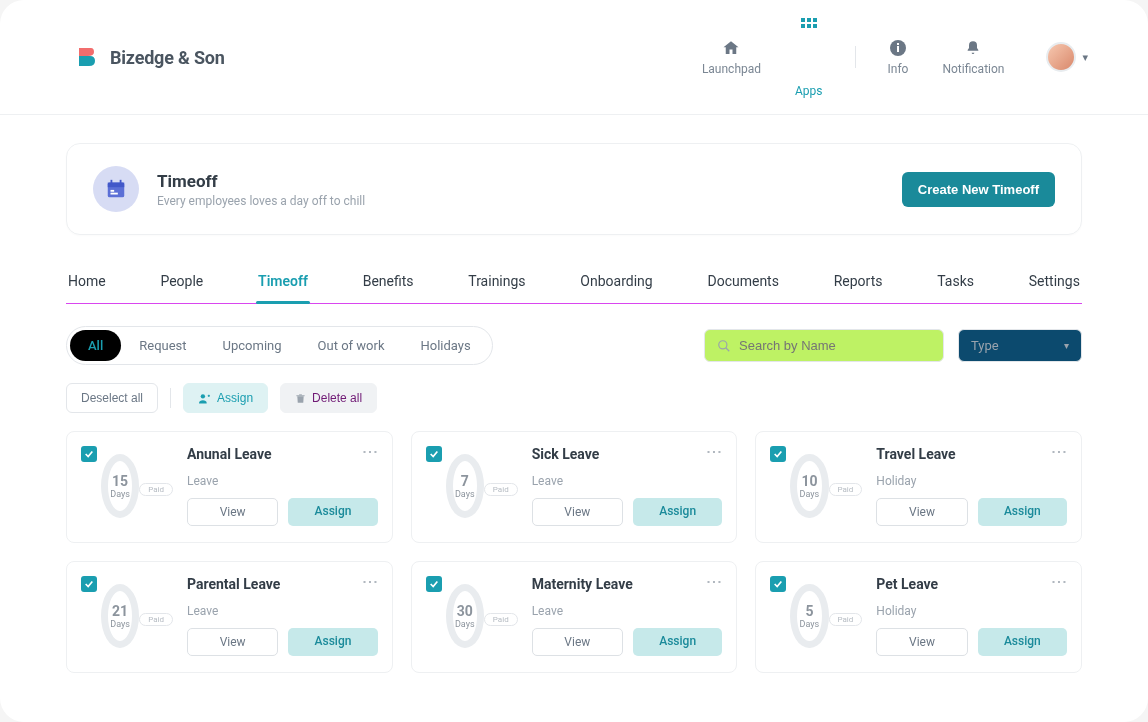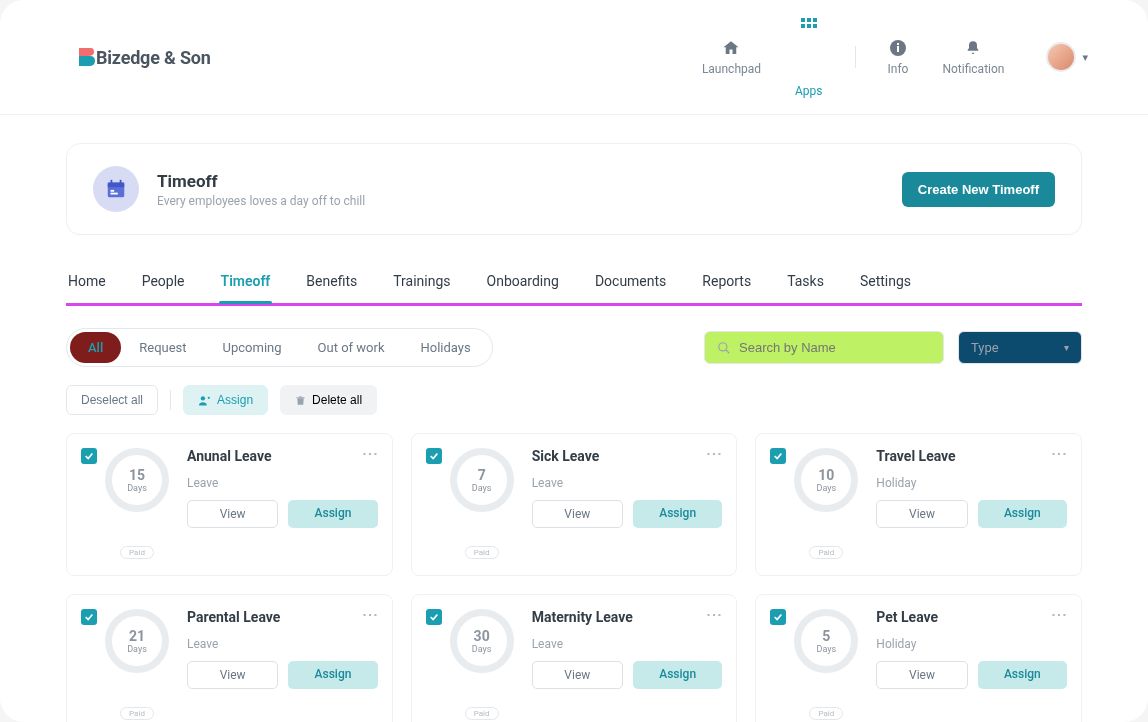--- a/index.html
+++ b/index.html
@@ -18,21 +18,21 @@
   overflow: hidden;
   display: flex;
   flex-direction: column;
 }
 .topbar {
   display: flex;
   align-items: center;
   padding: 16px 60px 16px 76px;
   border-bottom: 1px solid #eef0f2;
 }
-.brand { display: flex; align-items: center; }
+.brand { display: flex; align-items: center; gap: 14px; }
 .brand-logo { width: 20px; height: 22px; position: relative; }
 .brand-name { font-size: 18px; font-weight: 700; color: #4a5560; letter-spacing: -0.2px; }
 .topnav { margin-left: auto; display: flex; align-items: center; gap: 34px; }
 .topnav-item { display: flex; flex-direction: column; align-items: center; gap: 4px; cursor: pointer; color: #7b8794; }
 .topnav-item.active { color: #1a9eb0; gap: 48px; }
 .topnav-icon { width: 20px; height: 20px; display: flex; align-items: center; justify-content: center; }
 .topnav-label { font-size: 12px; }
 .topnav-divider { width: 1px; height: 22px; background: #e3e6ea; margin: 0 -2px; }
 .avatar-wrap { display: flex; align-items: center; gap: 6px; margin-left: 8px; cursor: pointer; }
 .avatar { width: 30px; height: 30px; border-radius: 50%; background: linear-gradient(135deg,#f7c8b0,#d9886b); border: 2px solid #e8ecef; }
@@ -62,41 +62,42 @@
   background: #1a8a9a; color: #fff; border: none;
   padding: 10px 16px; border-radius: 6px; font-size: 13px; font-weight: 600; cursor: pointer;
 }
 .btn-outline {
   background: #fff; color: #7d8791; border: 1px solid #d8dde2;
   padding: 10px 16px; border-radius: 6px; font-size: 13px; font-weight: 600; cursor: pointer;
 }
 
 .tabs {
   display: flex; gap: 32px; margin-top: 28px;
-  border-bottom: 3px solid #d946ef;
+  border-bottom: 1px solid #d946ef;
+  justify-content: space-between;
 }
 .tab {
   padding: 10px 2px 14px; font-size: 14px; color: #333d47; cursor: pointer;
   position: relative;
 }
 .tab.active { color: #1a9eb0; font-weight: 600; }
 .tab.active::after {
   content: ""; position: absolute; left: 0; right: 0; bottom: -1px;
   height: 3px; background: #1a9eb0; border-radius: 2px;
 }
 
 .filter-row { display: flex; align-items: center; gap: 14px; margin-top: 22px; }
 .segmented {
   display: flex; border: 1px solid #e3e6ea; border-radius: 22px; padding: 3px;
   background: #fff;
 }
 .seg-item {
   padding: 8px 18px; font-size: 13px; color: #6b7785; cursor: pointer; border-radius: 18px;
 }
-.seg-item.active { background: #7f1d1d; color: #1a9eb0; font-weight: 500; }
+.seg-item.active { background: #000000; color: #1a9eb0; font-weight: 500; }
 .search-wrap {
   flex: 1; margin-left: 50px; max-width: 240px;
   display: flex; align-items: center;
   border: 1px solid #e3e6ea; border-radius: 6px; padding: 8px 12px;
   background: #bef264;
 }
 .search-wrap input { border: none; outline: none; font-size: 13px; flex: 1; color: #6b7785; background: transparent; }
 .select-wrap {
   width: 124px; border: 1px solid #e3e6ea; border-radius: 6px; padding: 8px 12px;
   display: flex; align-items: center; justify-content: space-between;
@@ -110,35 +111,35 @@
 .sel-row .deselect-link { color: #1a9eb0; margin-left: 10px; cursor: pointer; }
 .sel-row strong { font-weight: 700; }
 
 .action-row { display: flex; align-items: center; gap: 12px; margin-top: 18px; }
 .btn-small {
   border: 1px solid #e3e6ea; background: #fff; border-radius: 6px;
   padding: 7px 14px; font-size: 12px; color: #6b7785; cursor: pointer;
   display: flex; align-items: center; gap: 6px;
 }
 .btn-small.teal { background: #def2f3; color: #1a9eb0; border-color: #def2f3; }
-.btn-small.gray { background: #f0f2f4; color: #000000; border-color: #f0f2f4; }
+.btn-small.gray { background: #f0f2f4; color: #701a75; border-color: #f0f2f4; }
 .vdiv { width: 1px; height: 20px; background: #e3e6ea; }
 
 .cards { display: grid; grid-template-columns: repeat(3, 1fr); gap: 18px; margin-top: 18px; padding-bottom: 30px; }
 .card {
   border: 1px solid #eef0f2; border-radius: 8px; padding: 14px 14px 16px;
   display: flex; position: relative; background: #fff;
 }
 .card-check {
   width: 16px; height: 16px; border-radius: 3px; background: #1a9eb0;
   display: flex; align-items: center; justify-content: center;
   color: #fff; font-size: 10px; position: absolute; top: 14px; left: 14px;
 }
 .card-menu { position: absolute; top: 12px; right: 12px; color: #9aa3ad; cursor: pointer; font-size: 16px; letter-spacing: 1px; writing-mode: vertical-lr; }
-.ring-wrap { width: 72px; margin-left: 20px; display: flex; flex-direction: column; align-items: center; gap: 28px; }
+.ring-wrap { width: 72px; margin-left: 20px; display: flex; align-items: center; }
 .ring {
   width: 64px; height: 64px; border-radius: 50%;
   border: 7px solid #e9ecef;
   display: flex; flex-direction: column; align-items: center; justify-content: center;
 }
 .ring-days { font-size: 14px; font-weight: 700; color: #8c949d; line-height: 1; }
 .ring-label { font-size: 9px; color: #8c949d; margin-top: 1px; }
 .paid-chip {
   margin-top: 6px; font-size: 8px; color: #b6bcc3;
   border: 1px solid #e3e6ea; border-radius: 9px; padding: 1px 8px;

